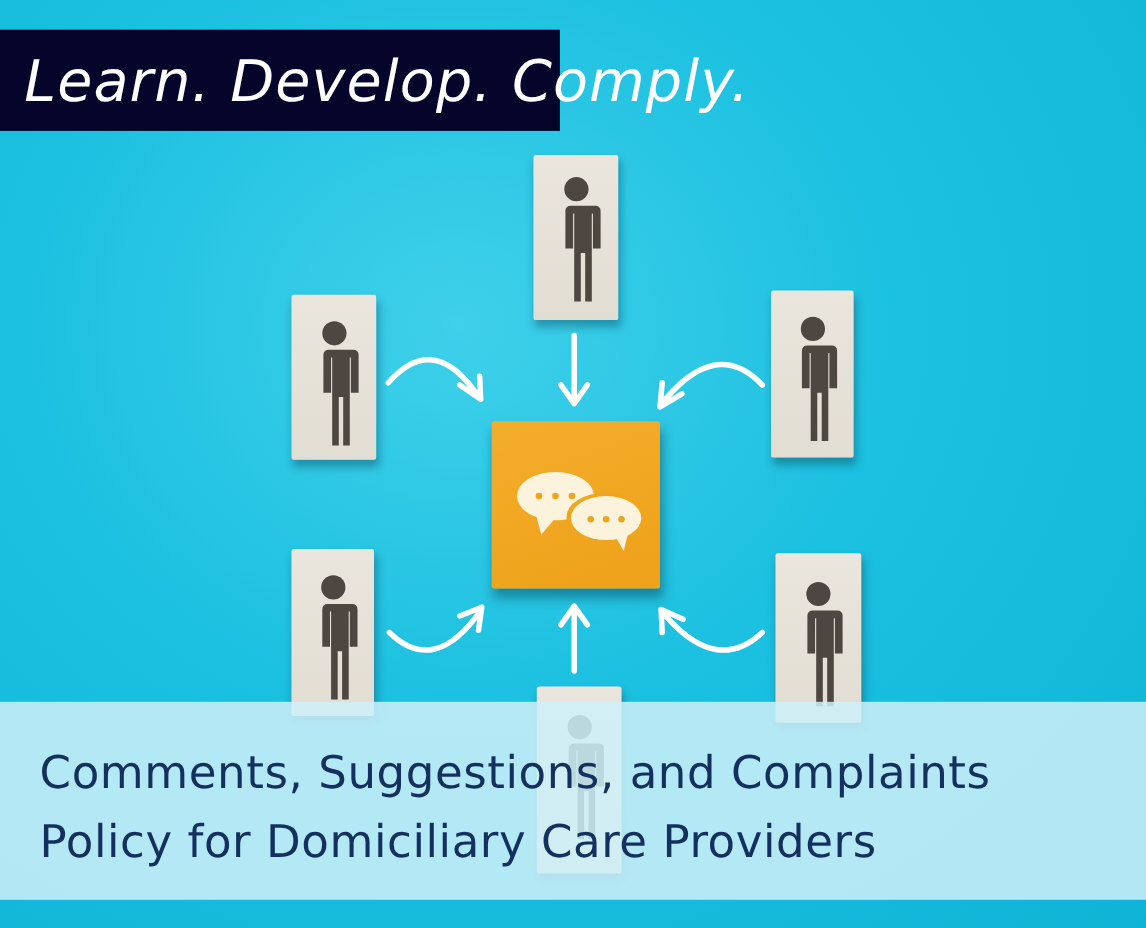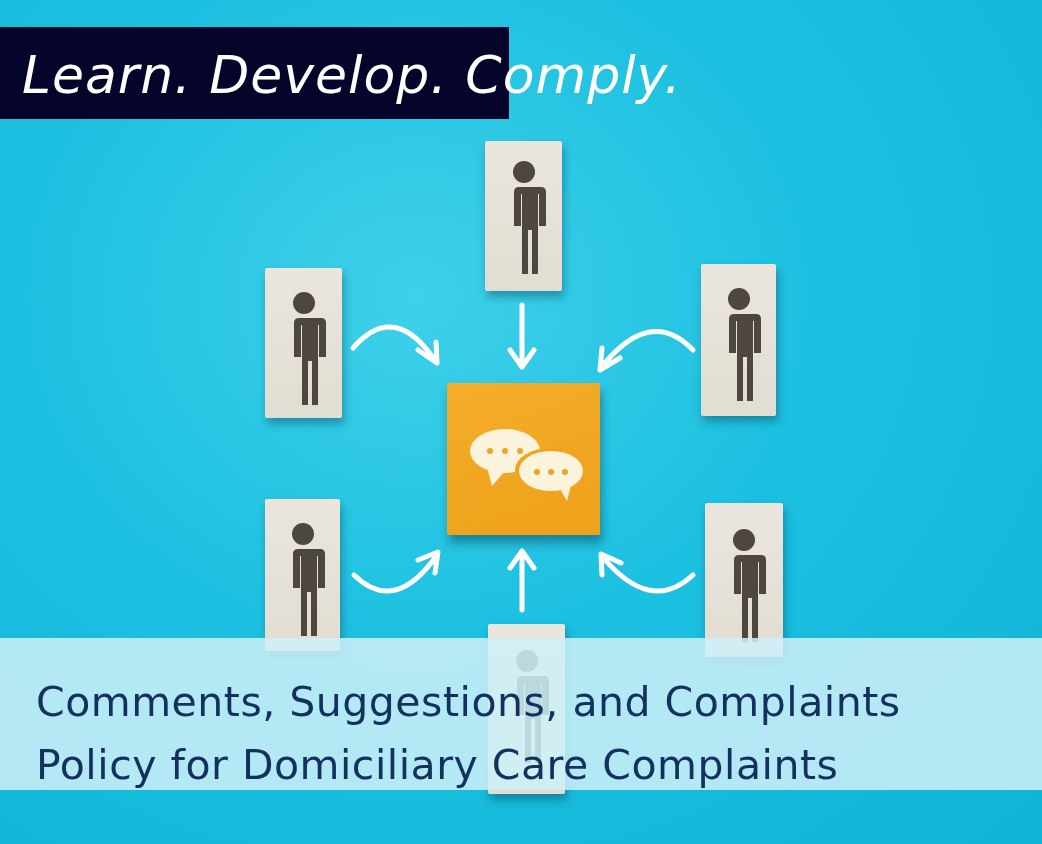--- a/index.html
+++ b/index.html
@@ -10,21 +10,21 @@
   .banner { position:absolute; left:0; top:27px; width:509px; height:92px; background:#05042b; }
   .banner-text { position:absolute; left:22px; top:18px; color:#ffffff; font-size:52px;
                  font-style:italic; letter-spacing:1px; white-space:nowrap; font-weight:normal; }
   .block { position:absolute; background:linear-gradient(180deg,#ebe6dd 0%,#e2ddd3 100%);
            border-radius:2px; box-shadow: 2px 6px 8px rgba(0,40,60,0.35); }
   .block svg { position:absolute; left:50%; transform:translateX(-50%); }
   .center { position:absolute; left:447px; top:383px; width:153px; height:152px;
             background:linear-gradient(160deg,#f4ad2a 0%,#eea11a 100%);
             box-shadow: 2px 8px 10px rgba(0,40,60,0.4); border-radius:2px; }
   .arrows { position:absolute; left:0; top:0; }
-  .overlay { position:absolute; left:0; top:638px; width:1042px; height:152px;
+  .overlay { position:absolute; left:0; top:638px; width:1042px; height:180px;
              background:rgba(205,240,248,0.86); }
   .title-line { position:absolute; left:36px; color:#14305e; font-size:41px;
                 white-space:nowrap; letter-spacing:0.5px; }
   .l1 { top:40px; }
   .l2 { top:103px; }
 </style>
 </head>
 <body>
 
 <div class="scene">
@@ -90,15 +90,15 @@
     <path d="M693 575 Q650 615 601 555 M602 575 L601 554 L621 563"></path>
     <path d="M522 610 L522 553 M510 568 L522 551 L534 568"></path>
   </svg>
 
   <div class="banner">
     <span class="banner-text">Learn. Develop. Comply.</span>
   </div>
 
   <div class="overlay">
     <div class="title-line l1">Comments, Suggestions, and Complaints</div>
-    <div class="title-line l2">Policy for Domiciliary Care Complaints</div>
+    <div class="title-line l2">Policy for Domiciliary Care Providers</div>
   </div>
 </div>
 
 </body></html>

